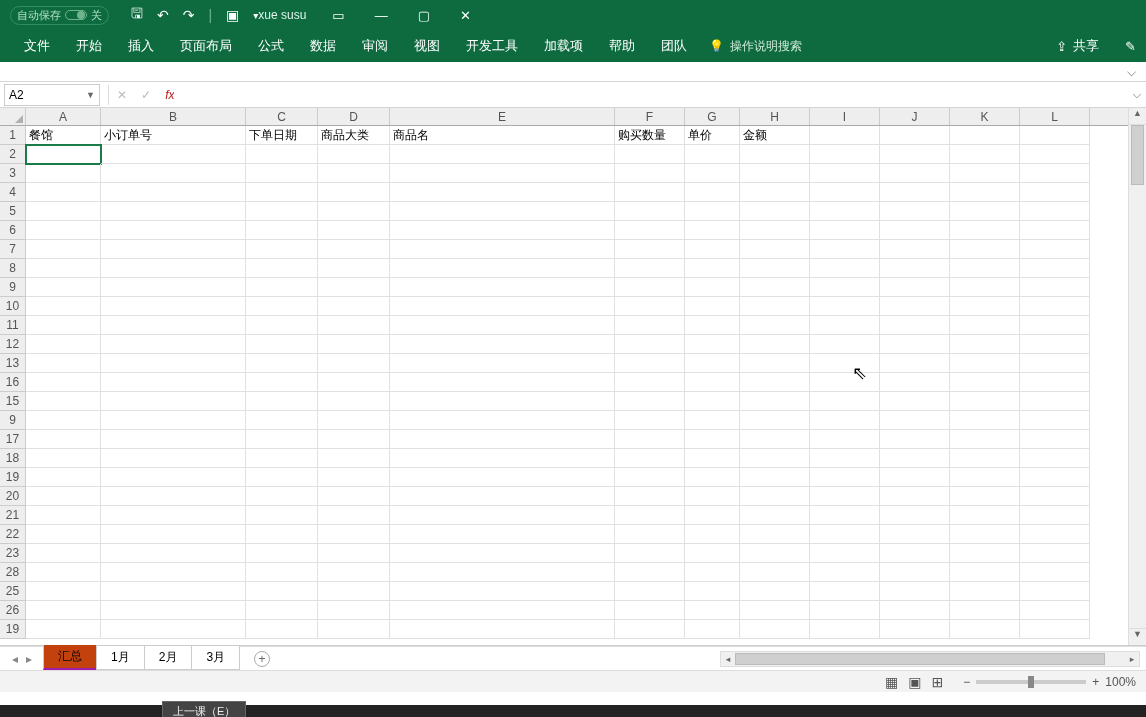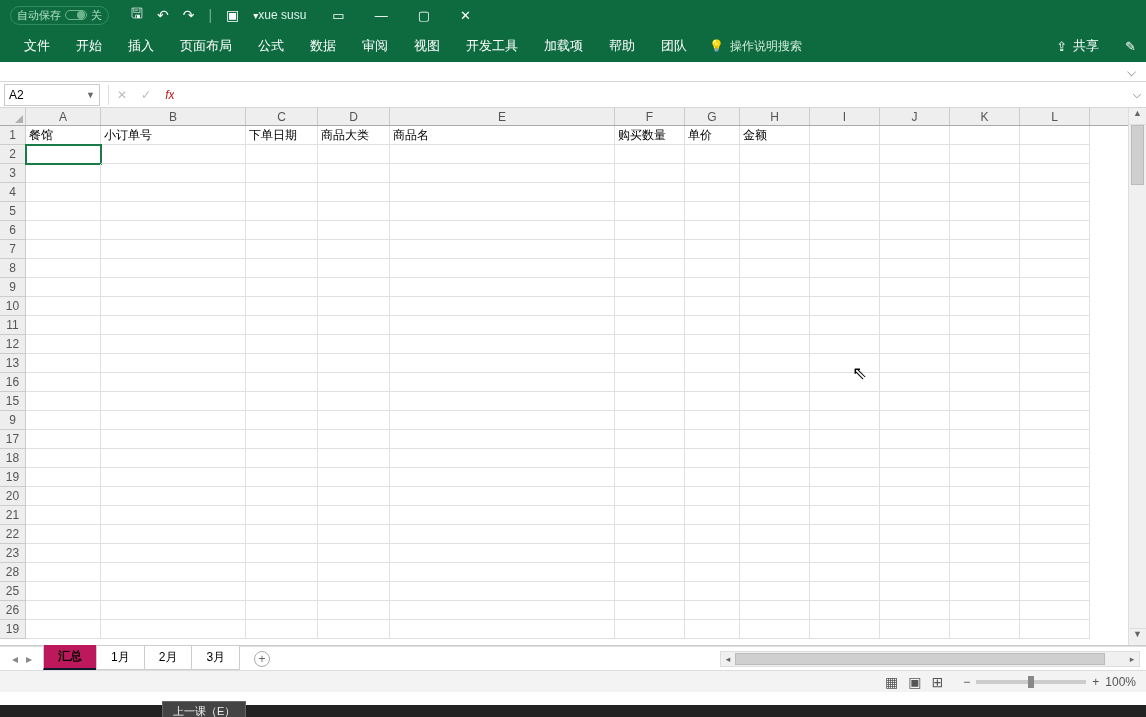--- a/index.html
+++ b/index.html
@@ -52,21 +52,21 @@
 .vscroll .btn { height: 17px; text-align: center; font-size: 9px; color: #666; border-bottom: 1px solid #ddd; cursor:pointer; }
 .vscroll .btn.bot { border-top: 1px solid #ddd; border-bottom:none; }
 .vscroll .track { flex: 1; position: relative; }
 .vscroll .thumb { position: absolute; left: 2px; right: 2px; top: 0; height: 60px; background: #cfcfcf; border: 1px solid #bbb; }
 
 .sheetbar { height: 24px; display: flex; align-items: center; border-top: 1px solid #ddd; font-size: 12px; background: #fff; }
 .sheet-nav { display: flex; gap: 4px; padding: 0 10px; color: #888; }
 .sheet-nav span { cursor: pointer; padding: 0 2px; }
 .tabs { display: flex; align-items: flex-end; height: 100%; }
 .sheet-tab { padding: 3px 14px; border: 1px solid #ccc; border-top: none; background: #fff; cursor: pointer; position: relative; margin-left: -1px; }
-.sheet-tab.active { border-bottom: 2px solid #0f172a; background: #be185d; font-weight: 700; }
+.sheet-tab.active { border-bottom: 2px solid #a21caf; background: #c2410c; font-weight: 400; }
 .add-sheet { margin-left: 14px; width: 16px; height: 16px; border: 1px solid #aaa; border-radius: 50%; text-align: center; line-height: 14px; color: #666; cursor: pointer; }
 .hscroll-area { flex: 1; display: flex; align-items: center; justify-content: flex-end; padding-right: 6px; }
 .hscroll { width: 420px; height: 16px; border: 1px solid #ddd; background: #f0f0f0; display: flex; align-items: center; }
 .hscroll .hbtn { width: 14px; text-align: center; font-size: 9px; color: #666; cursor:pointer; }
 .hscroll .htrack { flex: 1; position: relative; height: 12px; }
 .hscroll .hthumb { position: absolute; left: 0; top: 0; bottom: 0; width: 370px; background: #cfcfcf; border: 1px solid #bbb; }
 
 .statusbar { height: 22px; background: #f3f3f3; border-top: 1px solid #ddd; display: flex; align-items: center; font-size: 12px; color: #555; }
 .statusbar .views { margin-left: auto; display: flex; gap: 10px; padding: 0 10px; color:#555; }
 .statusbar .views span { cursor:pointer; font-size:14px; }

